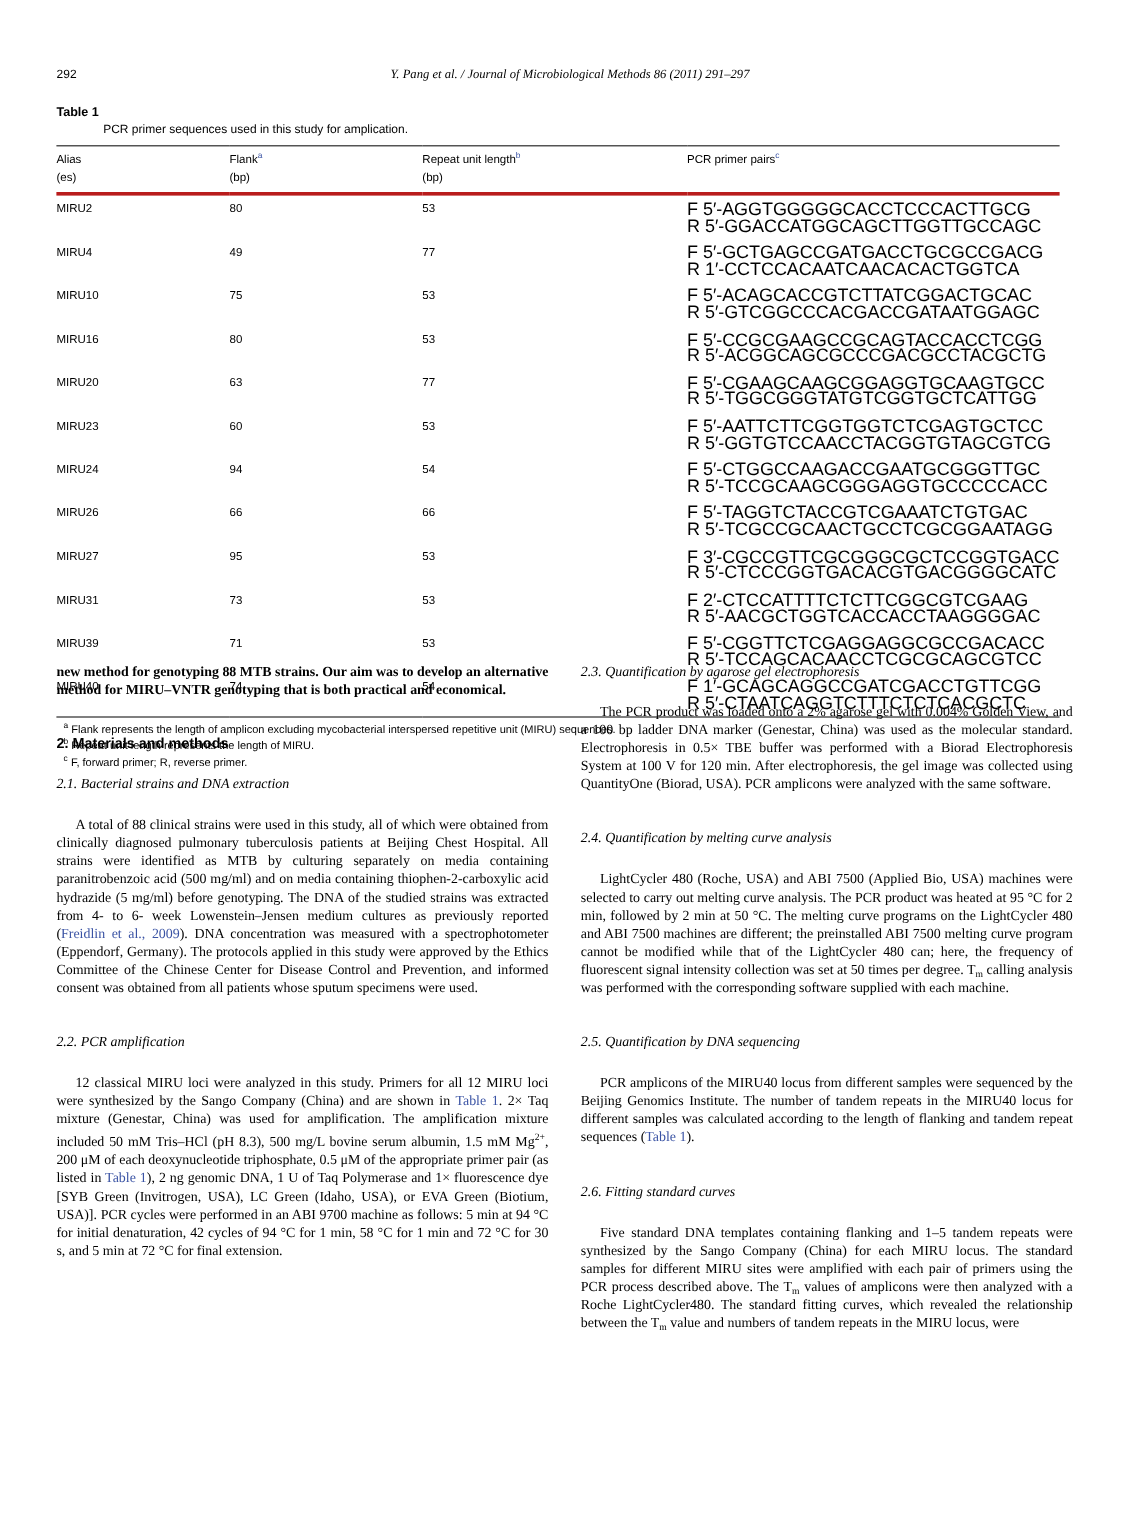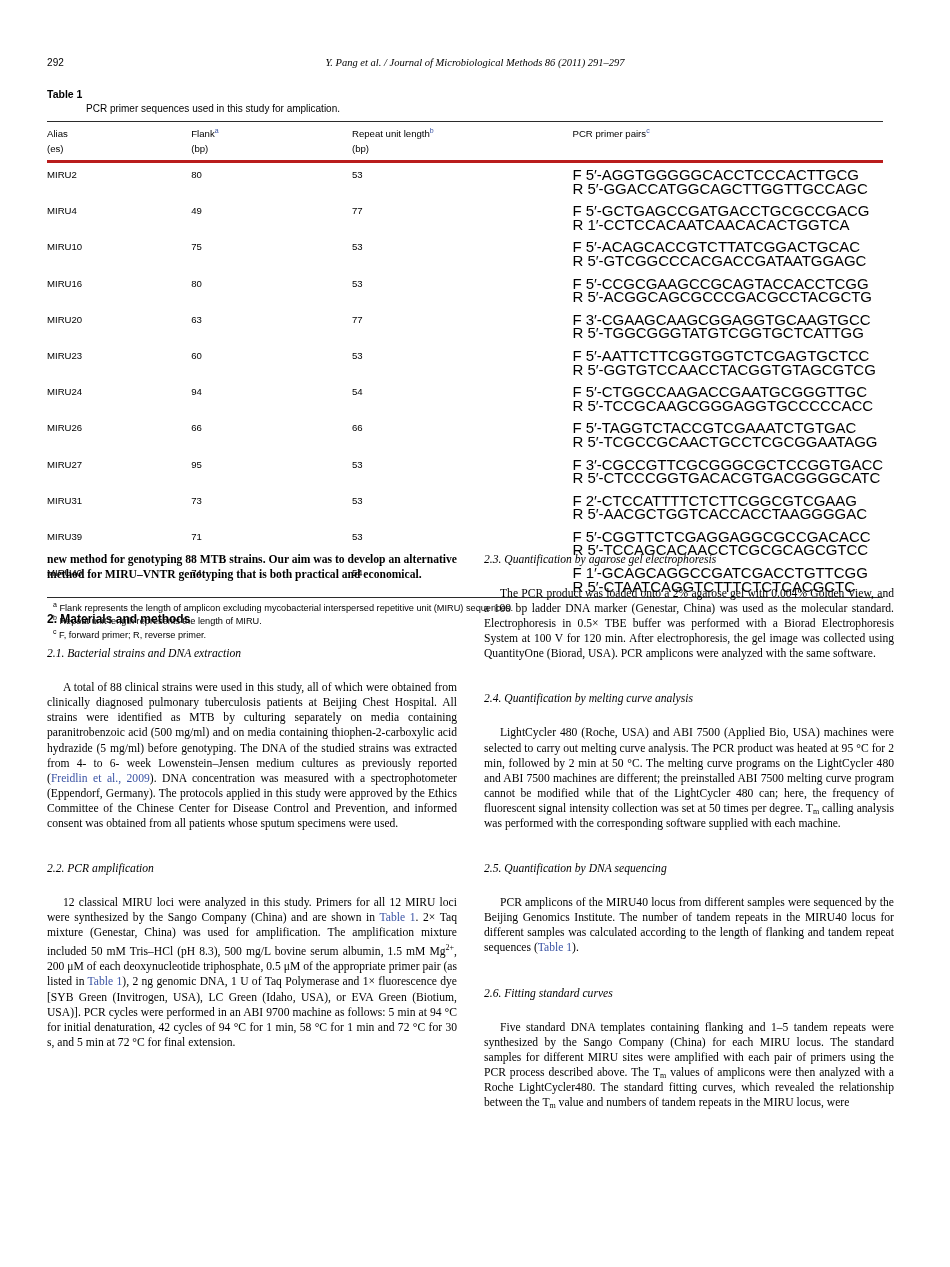--- a/index.html
+++ b/index.html
@@ -241,21 +241,21 @@
           <td>
             <div class="seq">F 5′-CCGCGAAGCCGCAGTACCACCTCGG</div>
             <div class="seq">R 5′-ACGGCAGCGCCCGACGCCTACGCTG</div>
           </td>
         </tr>
         <tr>
           <td>MIRU20</td>
           <td>63</td>
           <td>77</td>
           <td>
-            <div class="seq">F 3′-CGAAGCAAGCGGAGGTGCAAGTGCC</div>
+            <div class="seq">F 5′-CGAAGCAAGCGGAGGTGCAAGTGCC</div>
             <div class="seq">R 5′-TGGCGGGTATGTCGGTGCTCATTGG</div>
           </td>
         </tr>
         <tr>
           <td>MIRU23</td>
           <td>60</td>
           <td>53</td>
           <td>
             <div class="seq">F 5′-AATTCTTCGGTGGTCTCGAGTGCTCC</div>
             <div class="seq">R 5′-GGTGTCCAACCTACGGTGTAGCGTCG</div>

